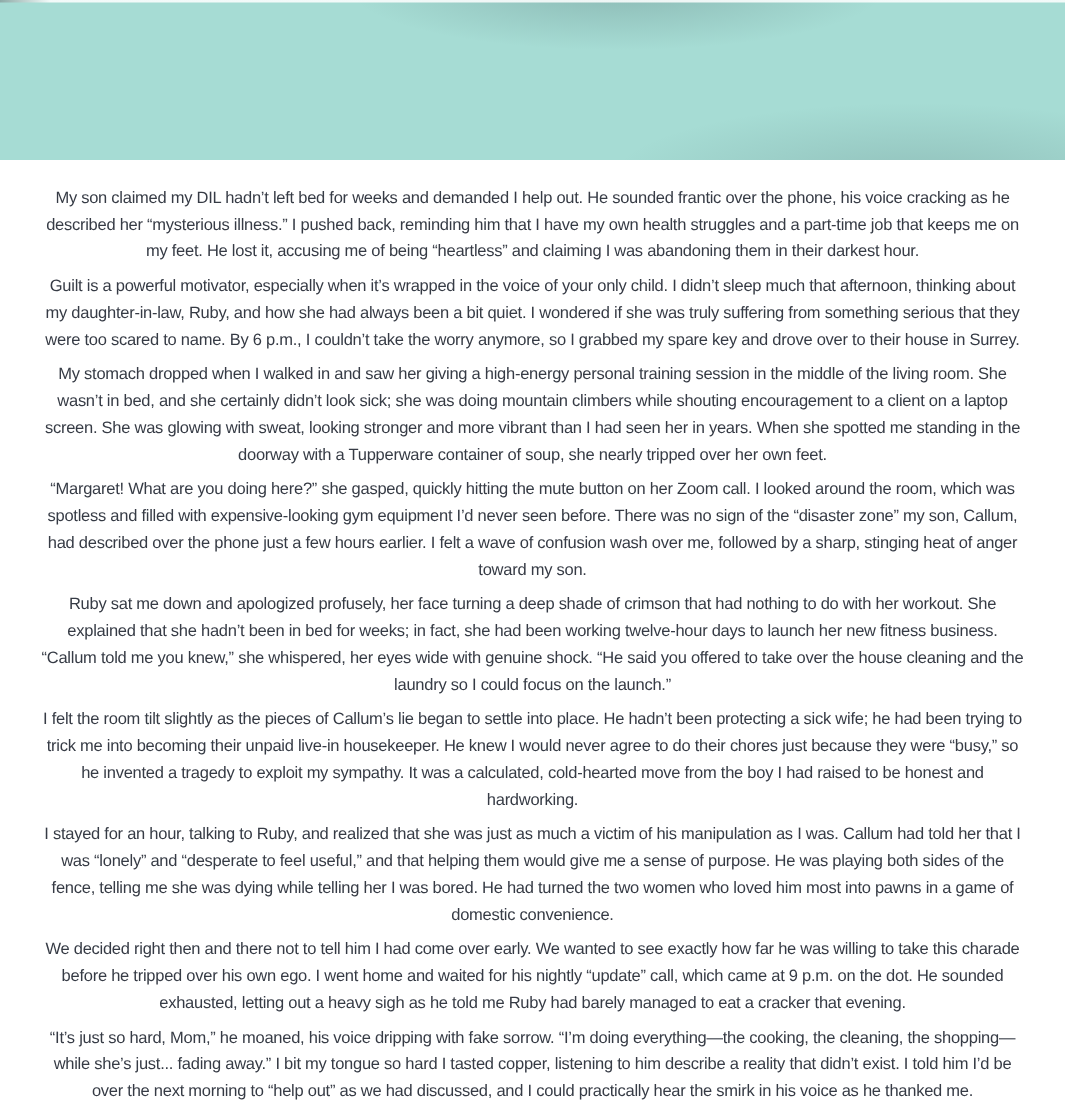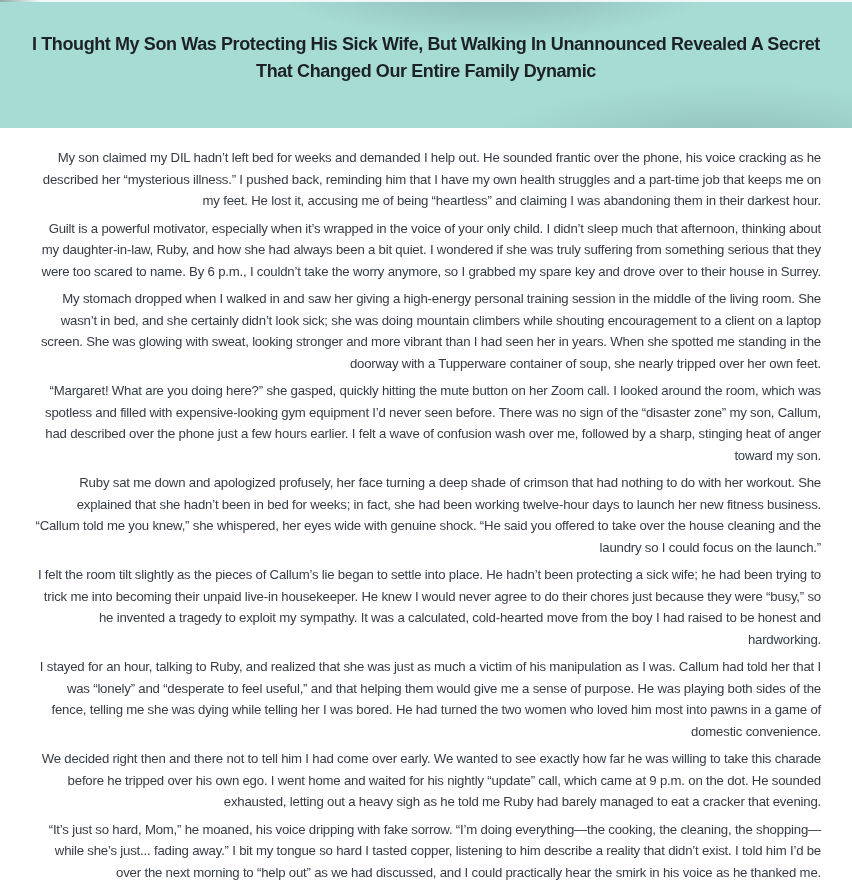--- a/index.html
+++ b/index.html
@@ -49,31 +49,30 @@
   }
   .article-body {
     padding: 19px 31px 0 31px;
   }
   .article-body p {
     margin: 0 0 6px 0;
     font-size: 13.2px;
     line-height: 21.5px;
     letter-spacing: -0.2px;
     color: var(--body-text-color);
-    text-align: right;
+    text-align: center;
   }
 </style>
 </head>
 <body>
 
 <div class="page">
 
   <header class="article-header">
     <div class="top-edge-highlight"></div>
-    <h1 class="page-title">I Thought My Son Was Protecting His Sick Wife, But Walking In Unannounced Revealed A Secret That Changed Our Entire Family Dynamic</h1>
   </header>
 
   <main class="article-body">
     <p>My son claimed my DIL hadn’t left bed for weeks and demanded I help out. He sounded frantic over the phone, his voice cracking as he described her “mysterious illness.” I pushed back, reminding him that I have my own health struggles and a part-time job that keeps me on my feet. He lost it, accusing me of being “heartless” and claiming I was abandoning them in their darkest hour.</p>
     <p>Guilt is a powerful motivator, especially when it’s wrapped in the voice of your only child. I didn’t sleep much that afternoon, thinking about my daughter-in-law, Ruby, and how she had always been a bit quiet. I wondered if she was truly suffering from something serious that they were too scared to name. By 6 p.m., I couldn’t take the worry anymore, so I grabbed my spare key and drove over to their house in Surrey.</p>
     <p>My stomach dropped when I walked in and saw her giving a high-energy personal training session in the middle of the living room. She wasn’t in bed, and she certainly didn’t look sick; she was doing mountain climbers while shouting encouragement to a client on a laptop screen. She was glowing with sweat, looking stronger and more vibrant than I had seen her in years. When she spotted me standing in the doorway with a Tupperware container of soup, she nearly tripped over her own feet.</p>
     <p>“Margaret! What are you doing here?” she gasped, quickly hitting the mute button on her Zoom call. I looked around the room, which was spotless and filled with expensive-looking gym equipment I’d never seen before. There was no sign of the “disaster zone” my son, Callum, had described over the phone just a few hours earlier. I felt a wave of confusion wash over me, followed by a sharp, stinging heat of anger toward my son.</p>
     <p>Ruby sat me down and apologized profusely, her face turning a deep shade of crimson that had nothing to do with her workout. She explained that she hadn’t been in bed for weeks; in fact, she had been working twelve-hour days to launch her new fitness business. “Callum told me you knew,” she whispered, her eyes wide with genuine shock. “He said you offered to take over the house cleaning and the laundry so I could focus on the launch.”</p>
     <p>I felt the room tilt slightly as the pieces of Callum’s lie began to settle into place. He hadn’t been protecting a sick wife; he had been trying to trick me into becoming their unpaid live-in housekeeper. He knew I would never agree to do their chores just because they were “busy,” so he invented a tragedy to exploit my sympathy. It was a calculated, cold-hearted move from the boy I had raised to be honest and hardworking.</p>
     <p>I stayed for an hour, talking to Ruby, and realized that she was just as much a victim of his manipulation as I was. Callum had told her that I was “lonely” and “desperate to feel useful,” and that helping them would give me a sense of purpose. He was playing both sides of the fence, telling me she was dying while telling her I was bored. He had turned the two women who loved him most into pawns in a game of domestic convenience.</p>

